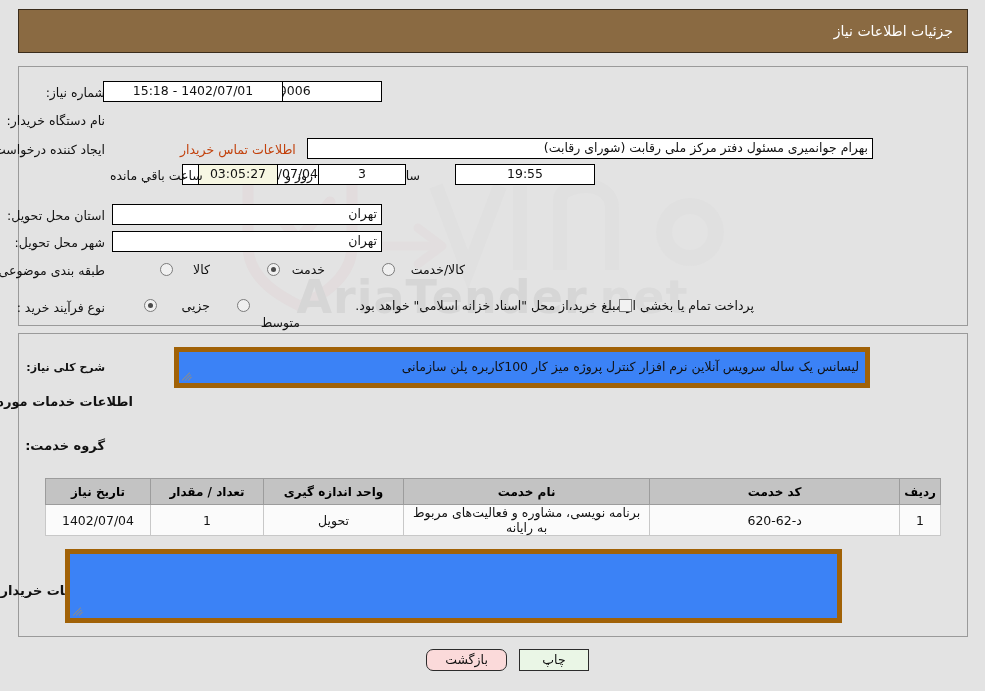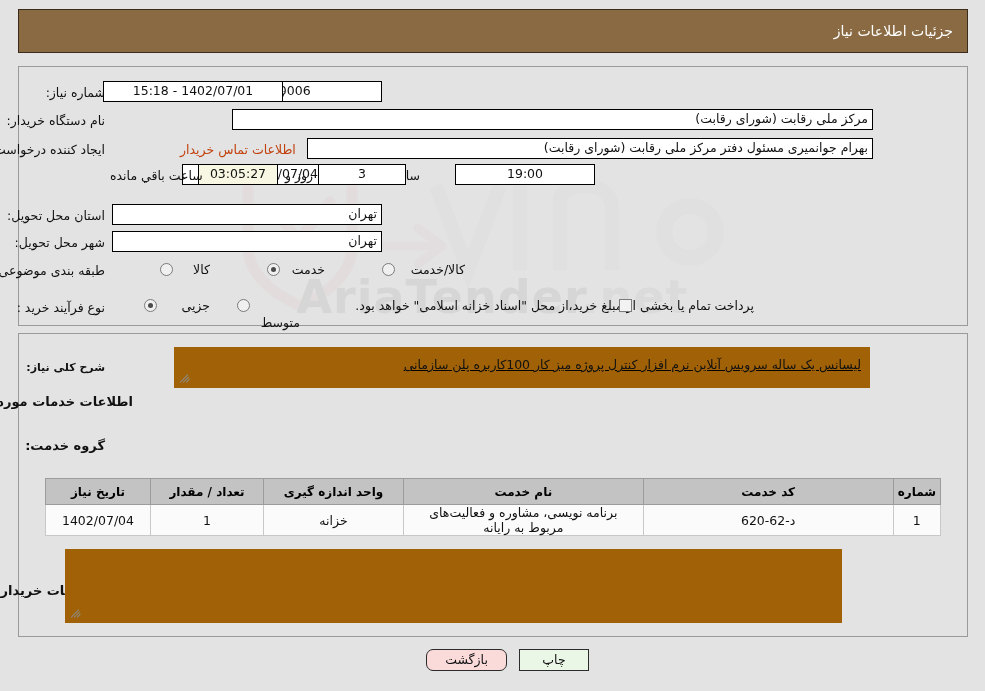--- a/index.html
+++ b/index.html
@@ -121,25 +121,24 @@
     position: absolute;
     width: 13px; height: 13px;
     border: 1px solid #7b7b7b;
     background: #f2f2f2;
     z-index: 13;
   }
 
   
   .mbox {
     position: absolute;
-    background: #a16207;
-    border: 3px solid #a16207;
+    background: #3b82f6;
+    border: 5px solid #a16207;
     z-index: 12;
     overflow: hidden;
-    text-decoration: underline;
   }
   .mbox .mtext {
     padding: 6px 6px 0 6px;
     font-size: 12.5px;
     color: #111;
     line-height: 18px;
   }
   .grip {
     position: absolute;
     left: 2px; bottom: 1px;
@@ -243,29 +242,28 @@
 
   <div class="panel" id="panel-top"></div>
 
   <div class="lbl" style="right:880px; top:85px;">شماره نیاز:</div>
   <div class="tbox center" style="right:603px; top:81px; width:270px; height:21px;">1102003085000006</div>
 
   <div class="lbl" style="right:700px; top:85px;">تاریخ و ساعت اعلان عمومی:</div>
   <div class="tbox ltr" style="right:702px; top:81px; width:180px; height:21px; left:103px;">15:18 - 1402/07/01</div>
 
   <div class="lbl" style="right:880px; top:113px;">نام دستگاه خریدار:</div>
-  <div class="tbox right" style="left:232px; top:109px; width:641px; height:21px;">مرکز ملی رقابت (شورای رقابت)</div>
 
   <div class="lbl" style="right:880px; top:142px;">ایجاد کننده درخواست:</div>
   <div class="tbox right" style="left:307px; top:138px; width:566px; height:21px;">بهرام جوانمیری مسئول دفتر مرکز ملی رقابت (شورای رقابت)</div>
   <div class="lbl link" style="left:180px; top:142px;">اطلاعات تماس خریدار</div>
 
   <div class="tbox ltr" style="right:603px; top:164px; width:200px; height:21px;">1402/07/04</div>
   <div class="lbl" style="right:565px; top:168px;">ساعت</div>
-  <div class="tbox ltr" style="right:390px; top:164px; width:140px; height:21px;">19:00</div>
+  <div class="tbox ltr" style="right:390px; top:164px; width:140px; height:21px;">19:55</div>
   <div class="tbox ltr" style="left:318px; top:164px; width:88px; height:21px;">3</div>
   <div class="lbl" style="left:285px; top:168px;">روز و</div>
   <div class="tbox timer" style="left:198px; top:164px; width:80px; height:21px;">03:05:27</div>
   <div class="lbl" style="left:110px; top:168px;">ساعت باقي مانده</div>
 
   <div class="lbl" style="right:880px; top:208px;">استان محل تحویل:</div>
   <div class="tbox right" style="right:603px; top:204px; width:270px; height:21px;">تهران</div>
 
   <div class="lbl" style="right:880px; top:235px;">شهر محل تحویل:</div>
   <div class="tbox right" style="right:603px; top:231px; width:270px; height:21px;">تهران</div>
@@ -305,34 +303,34 @@
   </div>
 
   <div class="lbl bold" style="right:852px; top:394px; font-size:13px;">اطلاعات خدمات مورد نیاز</div>
 
   <div class="lbl bold" style="right:880px; top:438px; font-size:13px;text-align:right;">گروه خدمت:</div>
 
   <div class="tbl-wrap">
     <table class="grid">
       <thead>
         <tr>
-          <th style="width:34px;">شماره</th>
+          <th style="width:34px;">ردیف</th>
           <th style="width:250px;">کد خدمت</th>
           <th>نام خدمت</th>
           <th style="width:140px;">واحد اندازه گیری</th>
           <th style="width:113px;">تعداد / مقدار</th>
           <th style="width:105px;">تاریخ نیاز</th>
         </tr>
       </thead>
       <tbody>
         <tr>
           <td>1</td>
           <td>د-62-620</td>
           <td>برنامه نویسی، مشاوره و فعالیت‌های مربوط به رایانه</td>
-          <td>خزانه</td>
+          <td>تحویل</td>
           <td>1</td>
           <td class="ltr">1402/07/04</td>
         </tr>
       </tbody>
     </table>
   </div>
 
   <div class="lbl bold" style="right:880px; top:583px; font-size:13px;">توضیحات خریدار:</div>
   <div class="mbox" style="left:65px; top:549px; width:777px; height:74px;">
     <div class="mtext"></div>

